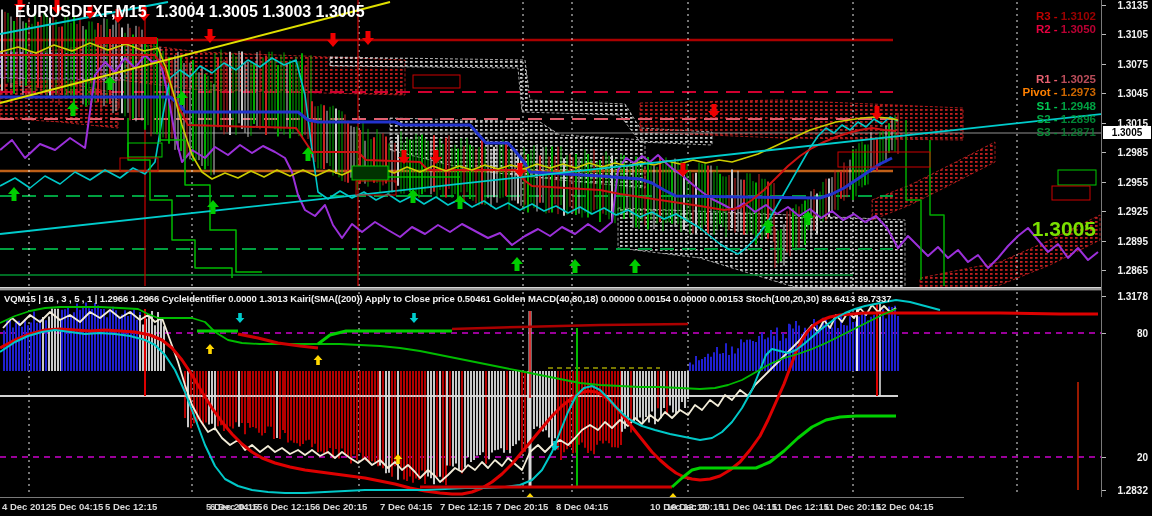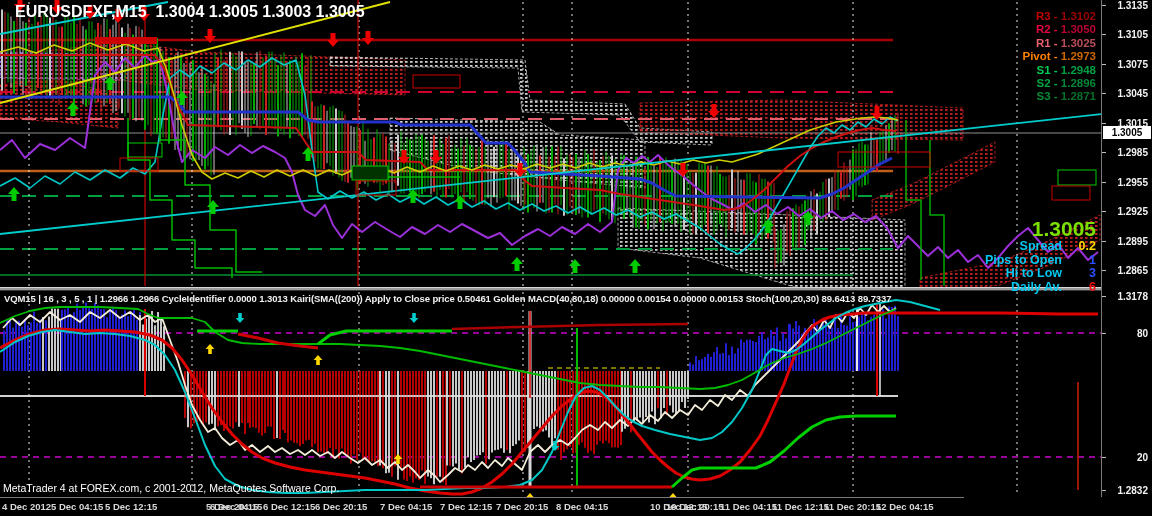--- a/index.html
+++ b/index.html
@@ -779,44 +779,37 @@
     </svg>
 
   <div id="chart-title">
     <span>EURUSDFXF,M15</span>&nbsp;
     <span>1.3004 1.3005 1.3003 1.3005</span>
   </div>
 
   <div id="pivot-legend">
       <div class="pivot-row" style="color: rgb(192, 0, 0);"><span>R3 - </span><span class="val">1.3102</span></div>
       <div class="pivot-row" style="color: rgb(232, 0, 64);"><span>R2 - </span><span class="val">1.3050</span></div>
-      <div class="pivot-row" style="color: rgb(232, 96, 112);"><span>R1 - </span><span class="val">1.3025</span></div>
+      <div class="pivot-row" style="color: rgb(232, 96, 112); margin-top: 36px;"><span>R1 - </span><span class="val">1.3025</span></div>
       <div class="pivot-row" style="color: rgb(255, 128, 0);"><span>Pivot - </span><span class="val">1.2973</span></div>
       <div class="pivot-row" style="color: rgb(0, 200, 83);"><span>S1 - </span><span class="val">1.2948</span></div>
       <div class="pivot-row" style="color: rgb(0, 168, 68);"><span>S2 - </span><span class="val">1.2896</span></div>
       <div class="pivot-row" style="color: rgb(10, 138, 54);"><span>S3 - </span><span class="val">1.2871</span></div>
     </div>
 
   <div id="info-panel">
     <div id="info-price" style="color: rgb(123, 224, 0);">1.3005</div>
-    <div id="info-rows">
-        <div class="info-row"><span class="ilabel" style="color: rgb(0, 200, 240);">Spread</span><span class="ival" style="color: rgb(255, 215, 0);">0.2</span></div>
-        <div class="info-row"><span class="ilabel" style="color: rgb(0, 200, 240);">Pips to Open</span><span class="ival" style="color: rgb(42, 80, 255);">1</span></div>
-        <div class="info-row"><span class="ilabel" style="color: rgb(0, 200, 240);">Hi to Low</span><span class="ival" style="color: rgb(42, 80, 255);">3</span></div>
-        <div class="info-row"><span class="ilabel" style="color: rgb(0, 200, 240);">Daily Av.</span><span class="ival" style="color: rgb(238, 17, 17);">6</span></div>
-      </div>
   </div>
 
   <div id="indicator-header">
     <span>VQM15 |  16 , 3 , 5 , 1  |  1.2966 1.2966</span>
     <span class="marker" style="color: rgb(0, 208, 208);"></span>
     <span>CycleIdentifier 0.0000 1.3013  Kairi(SMA((200)) Apply to Close price 0.50461  Golden MACD(40,80,18) 0.00000 0.00154 0.00000 0.00153  Stoch(100,20,30) 89.6413 89.7337</span>
   </div>
 
-  <div id="copyright">MetaTrader 4 at FOREX.com, c 2001-2012, MetaQuotes Software Corp.</div>
 
   <div id="price-axis">
       <div class="axis-label" style="top: 0px;">1.3135</div>
       <div class="axis-tick" style="top: 5px;"></div>
       <div class="axis-label" style="top: 29px;">1.3105</div>
       <div class="axis-tick" style="top: 34px;"></div>
       <div class="axis-label" style="top: 59px;">1.3075</div>
       <div class="axis-tick" style="top: 64px;"></div>
       <div class="axis-label" style="top: 88px;">1.3045</div>
       <div class="axis-tick" style="top: 93px;"></div>

